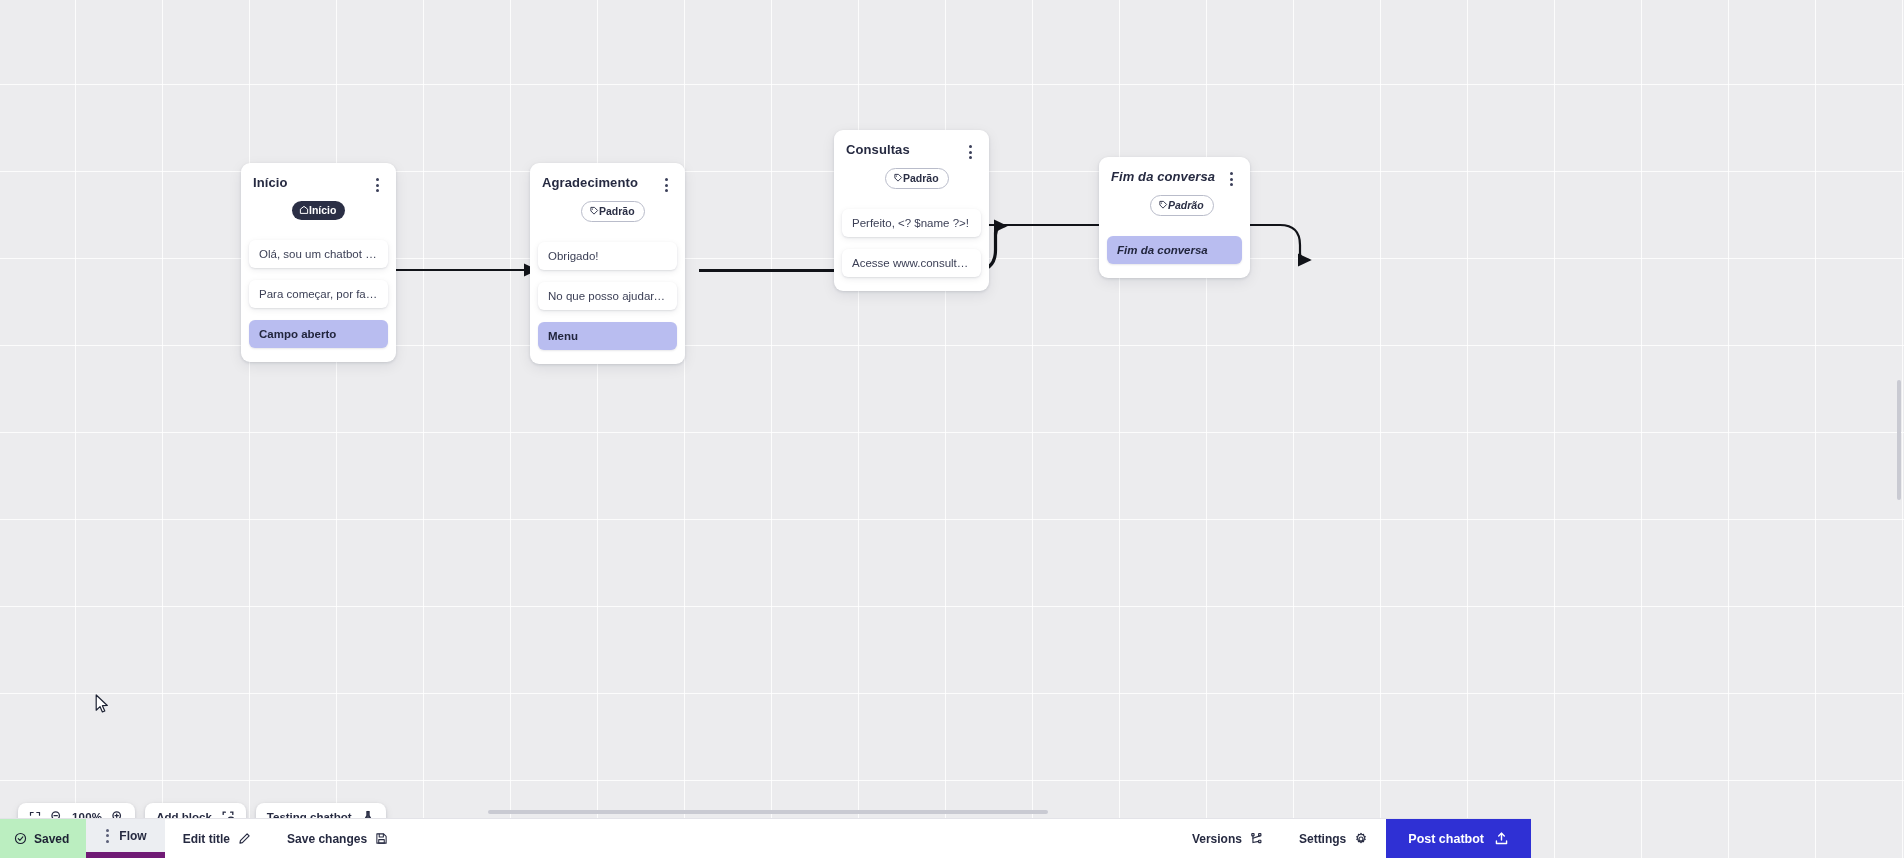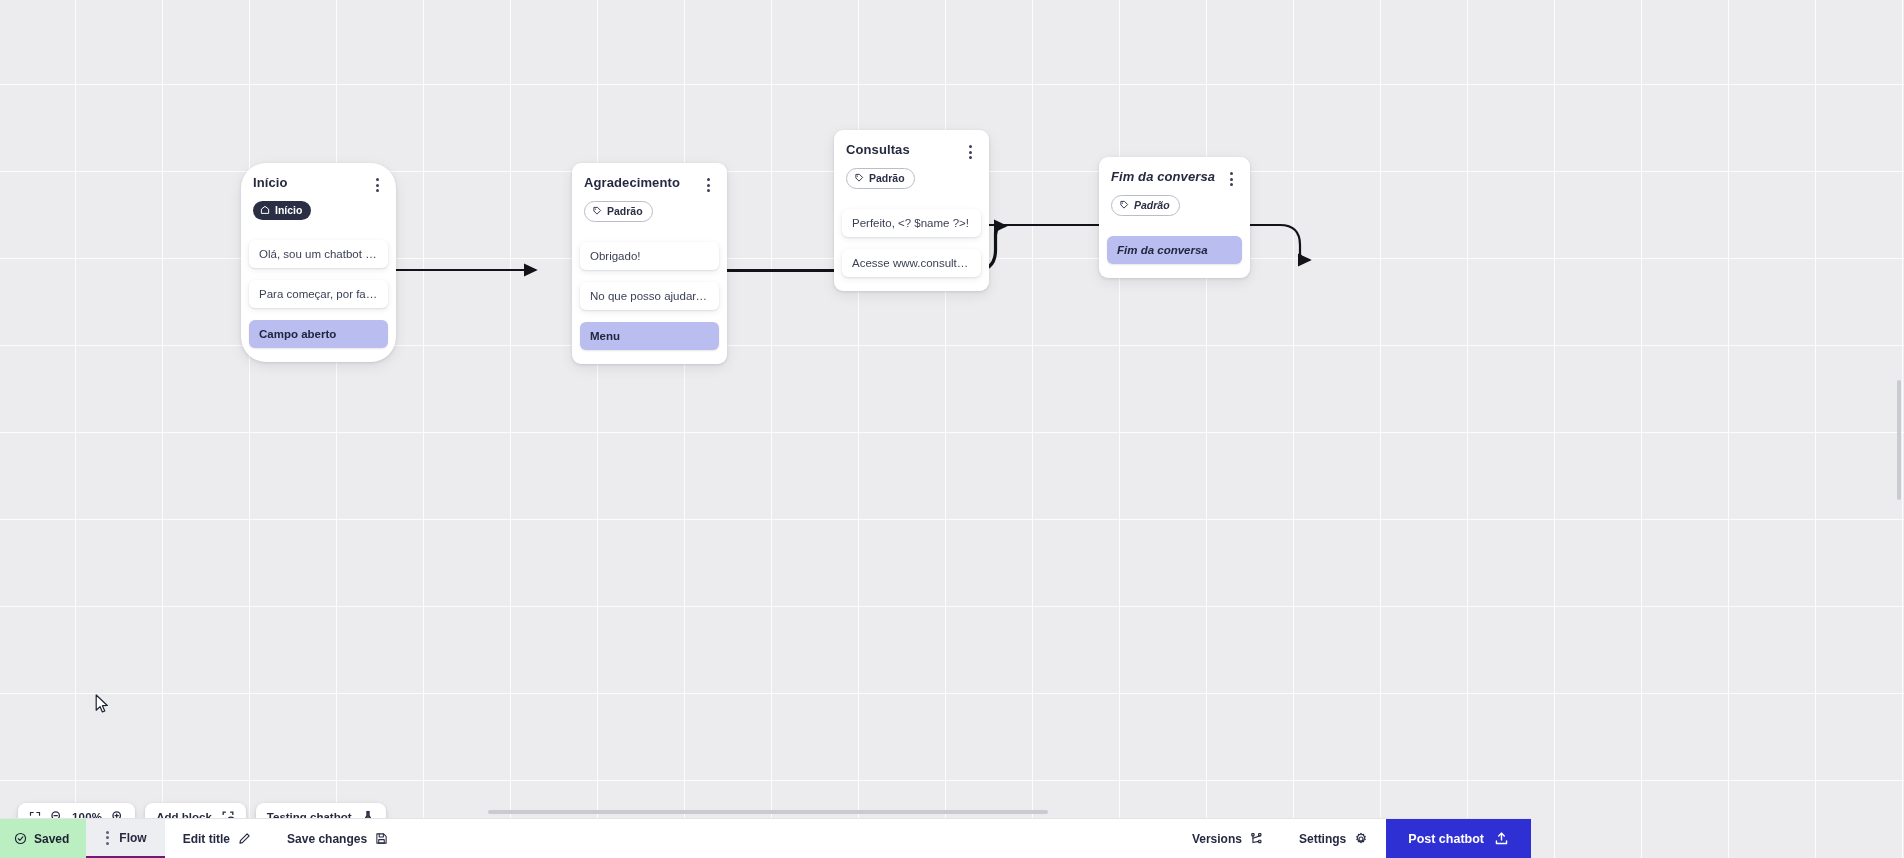--- a/index.html
+++ b/index.html
@@ -44,24 +44,25 @@
   }
   .kebab {
     width: 14px; height: 18px;
     display: flex; flex-direction: column; align-items: center; justify-content: center;
     gap: 2.5px; cursor: pointer; flex: 0 0 auto; margin-top: 1px;
   }
   .kebab i { width: 3px; height: 3px; border-radius: 50%; background: #3b3f59; display: block; }
 
   .badge-row { padding: 7px 12px 3px 12px; }
   .badge {
-    display: inline-flex; align-items: center; gap: 5px;
+    display: inline-flex; align-items: center; 
     font-size: 10.5px; font-weight: 700; line-height: 1;
     padding: 4px 9px 4px 7px;
     border-radius: 999px;
+    margin-left: 39px;
   }
   .badge.home { background: #2b2f45; color: #ffffff; }
   .badge.tag  { background: #ffffff; color: #2b2f45; border: 1px solid #b9bcca; }
 
   .rows { padding: 5px 0 0 0; }
   .row {
     margin: 12px 8px 7px 8px;
     background: #ffffff;
     border-radius: 6px;
     box-shadow: 0 1px 2px rgba(16,22,45,0.10), 0 2px 7px rgba(16,22,45,0.07);
@@ -72,22 +73,22 @@
     cursor: pointer;
   }
   .row.accent {
     background: #b9bdf0;
     color: #22263e;
     font-weight: 700;
     box-shadow: 0 1px 2px rgba(16,22,45,0.10);
   }
 
   
-  #node-inicio        { left: 241px; top: 163px; width: 155px; border-radius: 25px; }
-  #node-agradecimento { left: 572px; top: 163px; width: 155px; }
+  #node-inicio        { left: 241px; top: 163px; width: 155px; }
+  #node-agradecimento { left: 530px; top: 163px; width: 155px; }
   #node-consultas     { left: 834px; top: 130px; width: 155px; }
   #node-fim           { left: 1099px; top: 157px; width: 151px; font-style: italic; }
 
   
   #bottom-tools {
     position: absolute; left: 18px; bottom: 28px;
     display: flex; align-items: center; gap: 10px;
     z-index: 5;
   }
   .tool-pill {
@@ -118,21 +119,21 @@
     font-size: 12px; font-weight: 600;
   }
   .bar-item {
     display: flex; align-items: center; gap: 8px;
     padding: 0 18px;
     font-size: 12px; font-weight: 600; color: #262a41;
     cursor: pointer; white-space: nowrap;
   }
   .bar-item.tab-active {
     background: #eceef2;
-    border-bottom: 2px solid #701a75;
+    border-bottom: 6px solid #701a75;
     position: relative;
     padding-left: 20px;
   }
   .drag-dots {
     display: flex; flex-direction: column; gap: 2.5px; align-items: center;
     margin-right: 2px;
   }
   .drag-dots i { width: 3px; height: 3px; border-radius: 50%; background: #5b5f78; }
   .post-btn {
     display: flex; align-items: center; gap: 10px;

